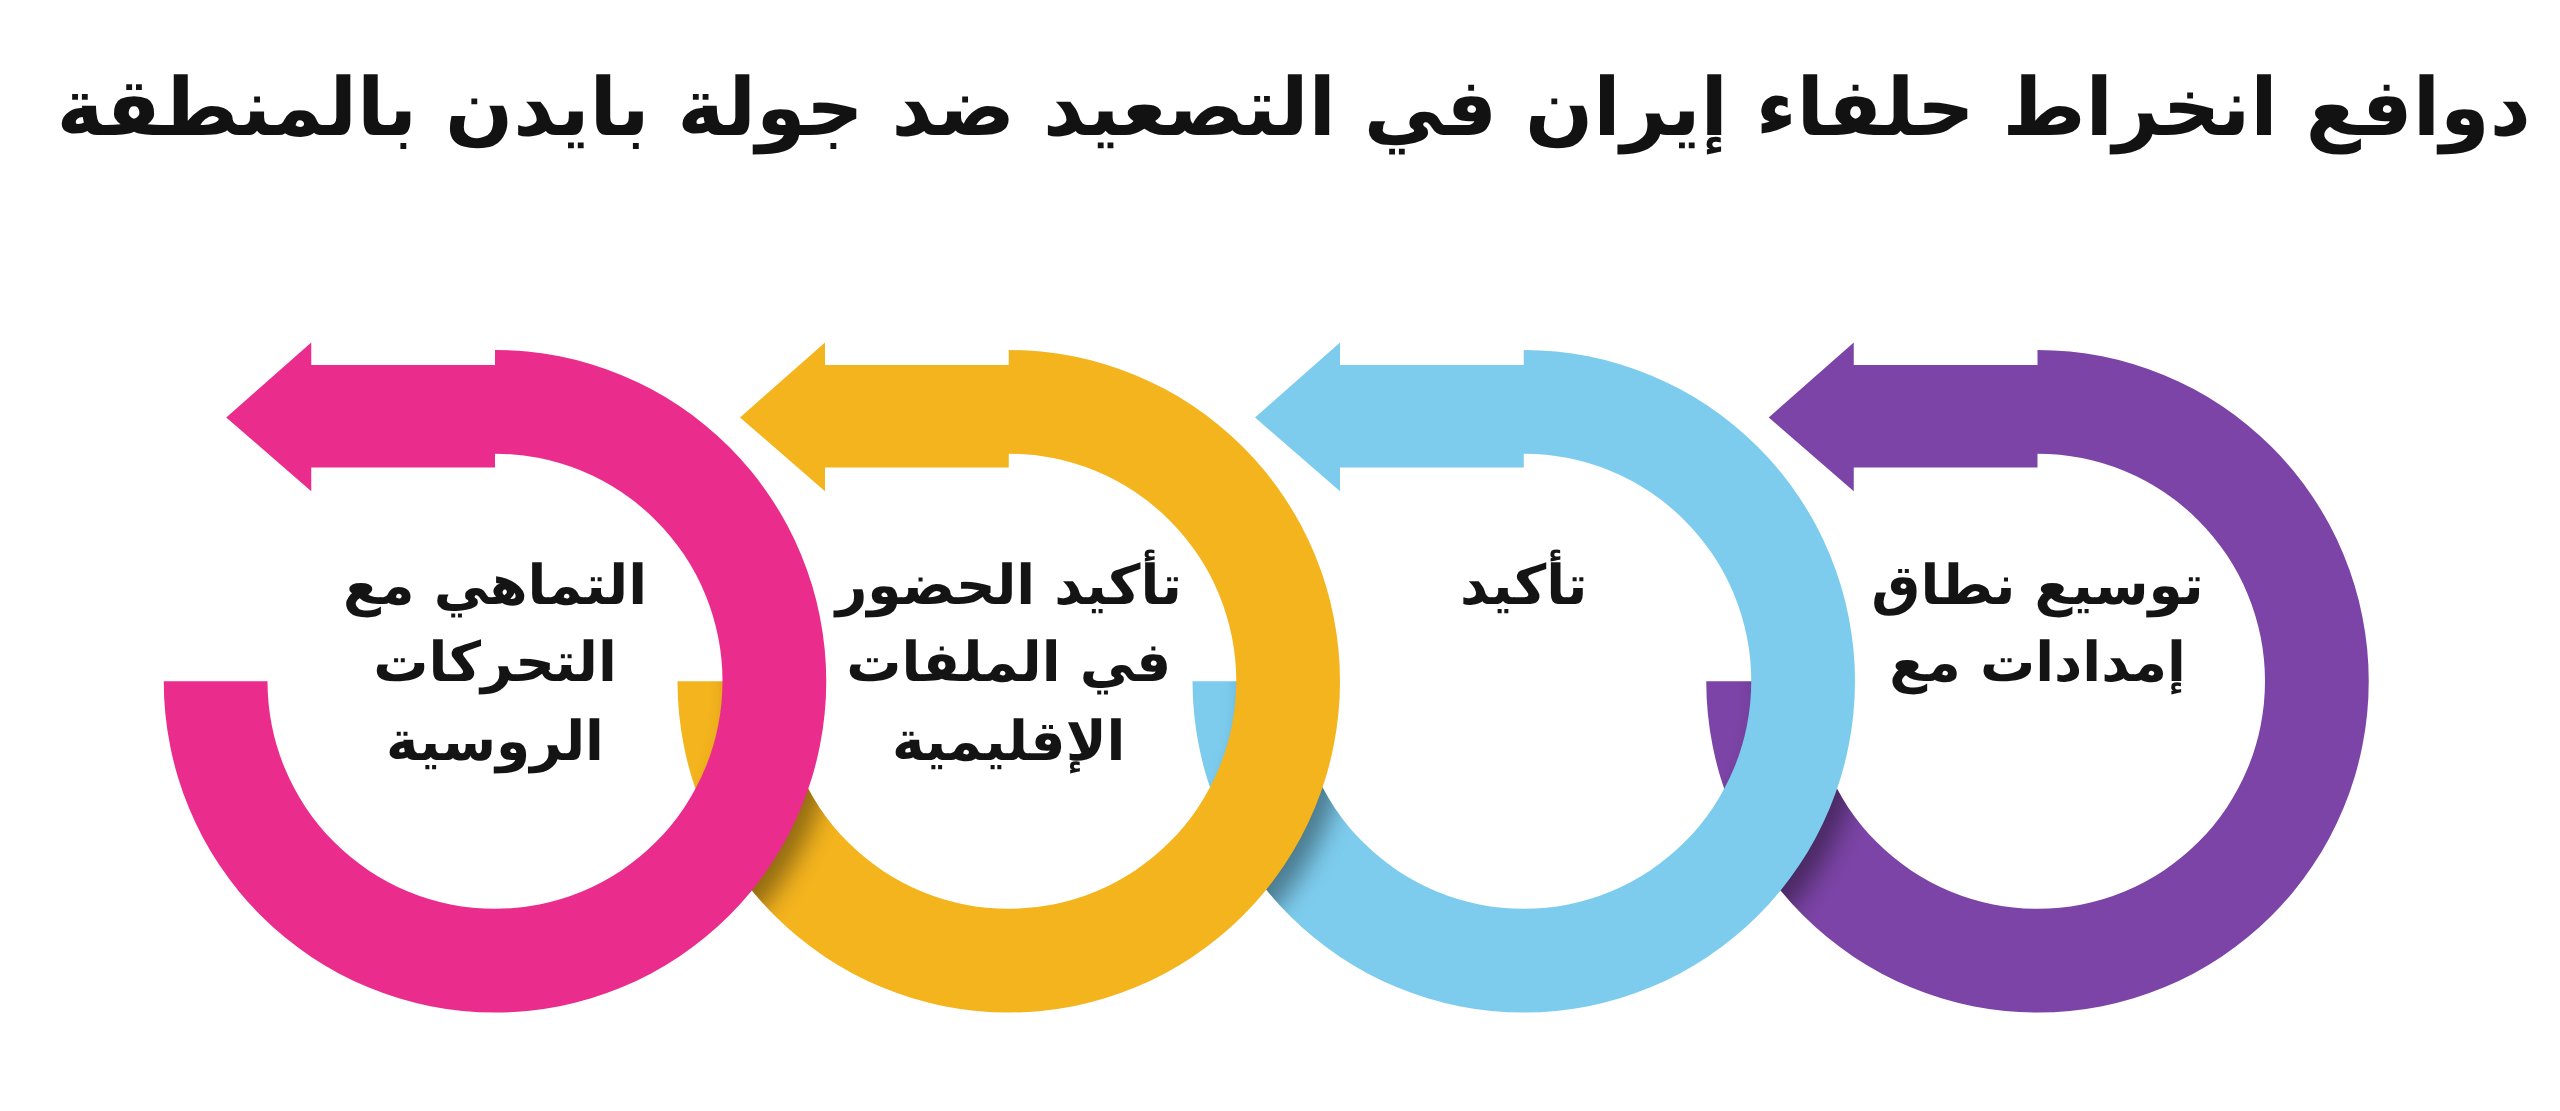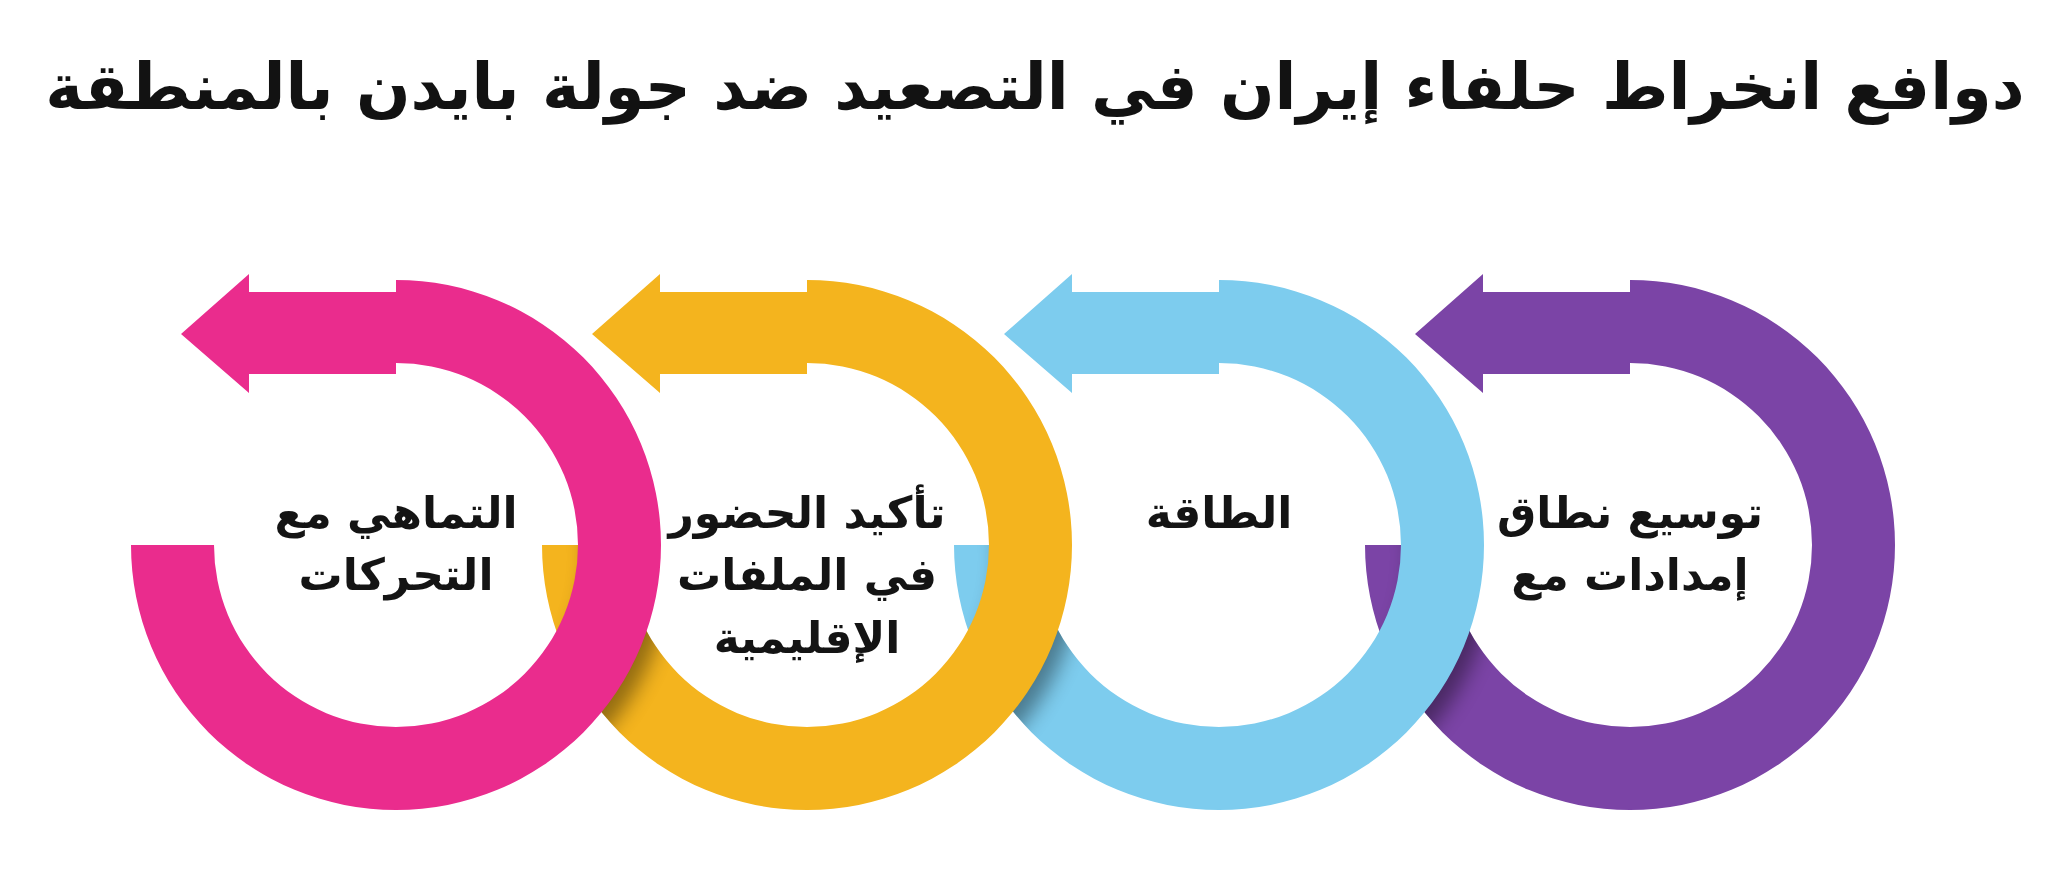--- a/index.html
+++ b/index.html
@@ -31,21 +31,20 @@
     position:absolute;
     top:438px;
     width:390px;
     text-align:center;
     direction:rtl;
     font-size:44px;
     line-height:1.42;
     font-weight:600;
     color:#141414;
     white-space:nowrap;
-    margin-top:44px;
   }
   .label div{white-space:nowrap;}
   .label-0{left:1435px;}
   .label-1{left:1024px;}
   .label-2{left:612px;}
   .label-3{left:201px;}
 </style>
 </head>
 <body>
 
@@ -97,25 +96,26 @@
     <g>
       <use href="#arrow-sil" transform="translate(396,0)" fill="#EA2C8D"></use>
     </g>
   </svg>
 
   <div class="label label-0">
     <div>توسيع نطاق</div>
     <div>إمدادات مع</div>
   </div>
   <div class="label label-1">
-    <div>الطاقة</div>
+    <div>تأكيد</div>
   </div>
   <div class="label label-2">
     <div>تأكيد الحضور</div>
     <div>في الملفات</div>
     <div>الإقليمية</div>
   </div>
   <div class="label label-3">
     <div>التماهي مع</div>
     <div>التحركات</div>
+    <div>الروسية</div>
   </div>
 
 </div>
 
 </body></html>

